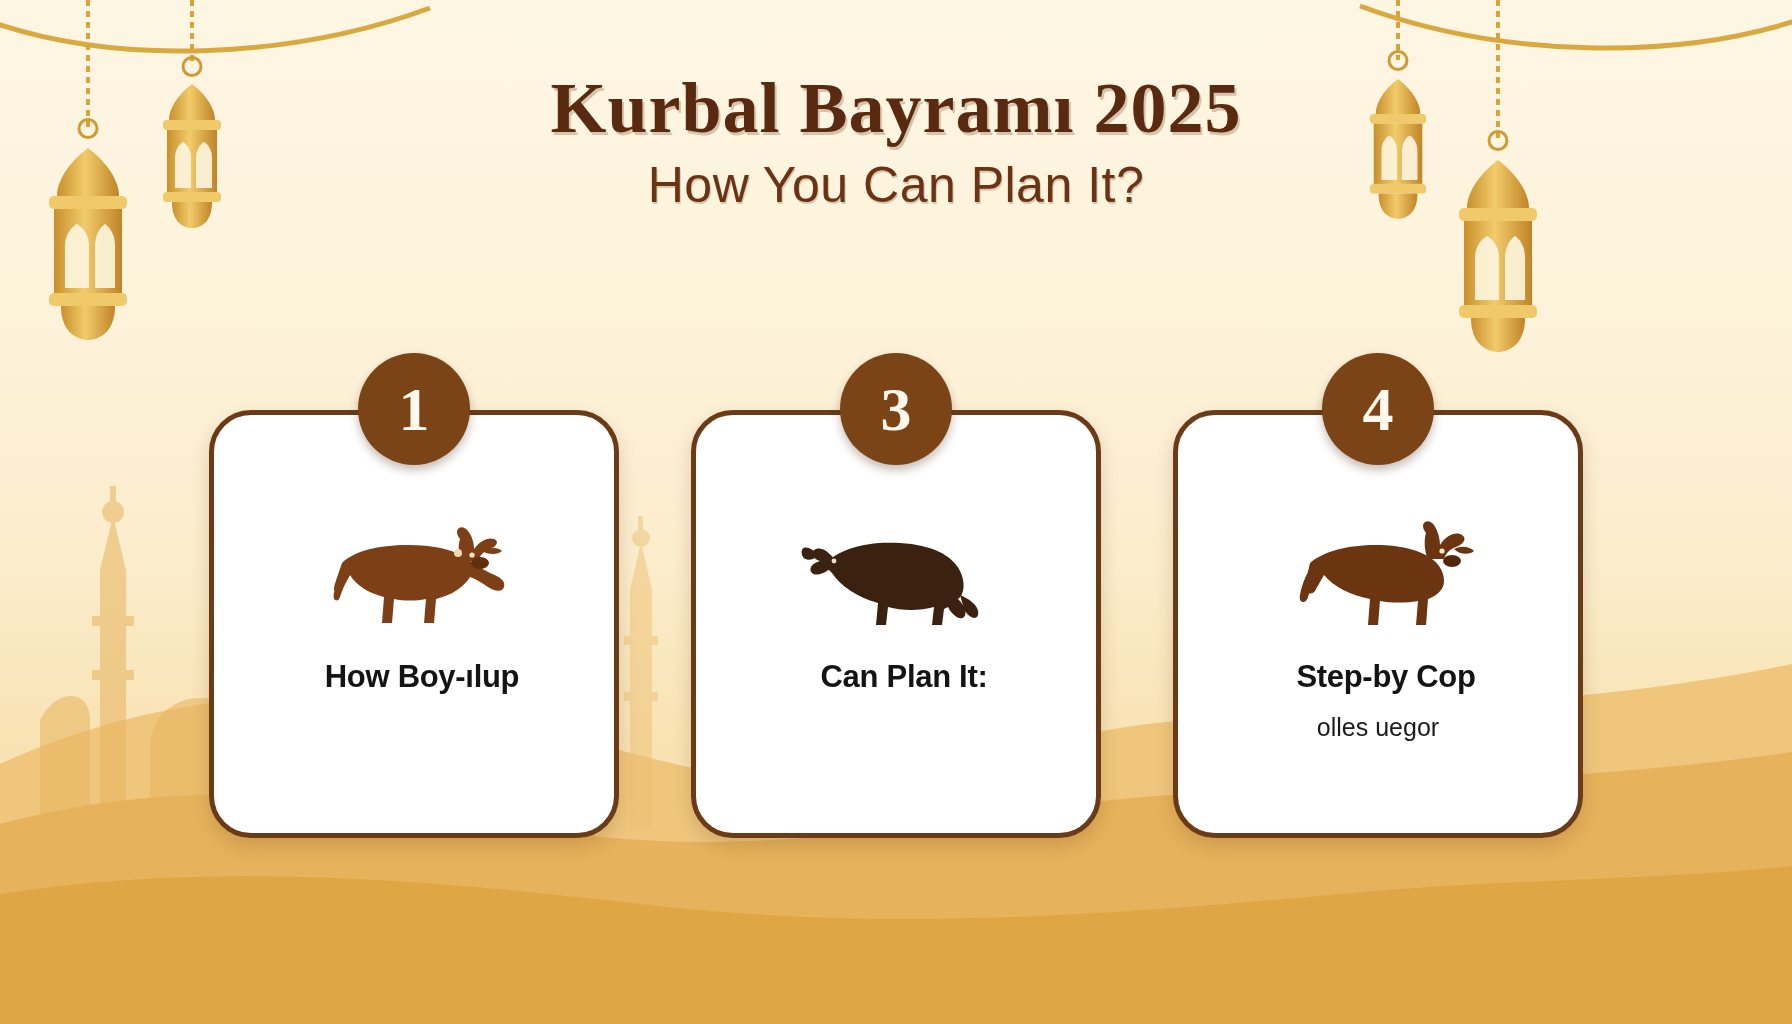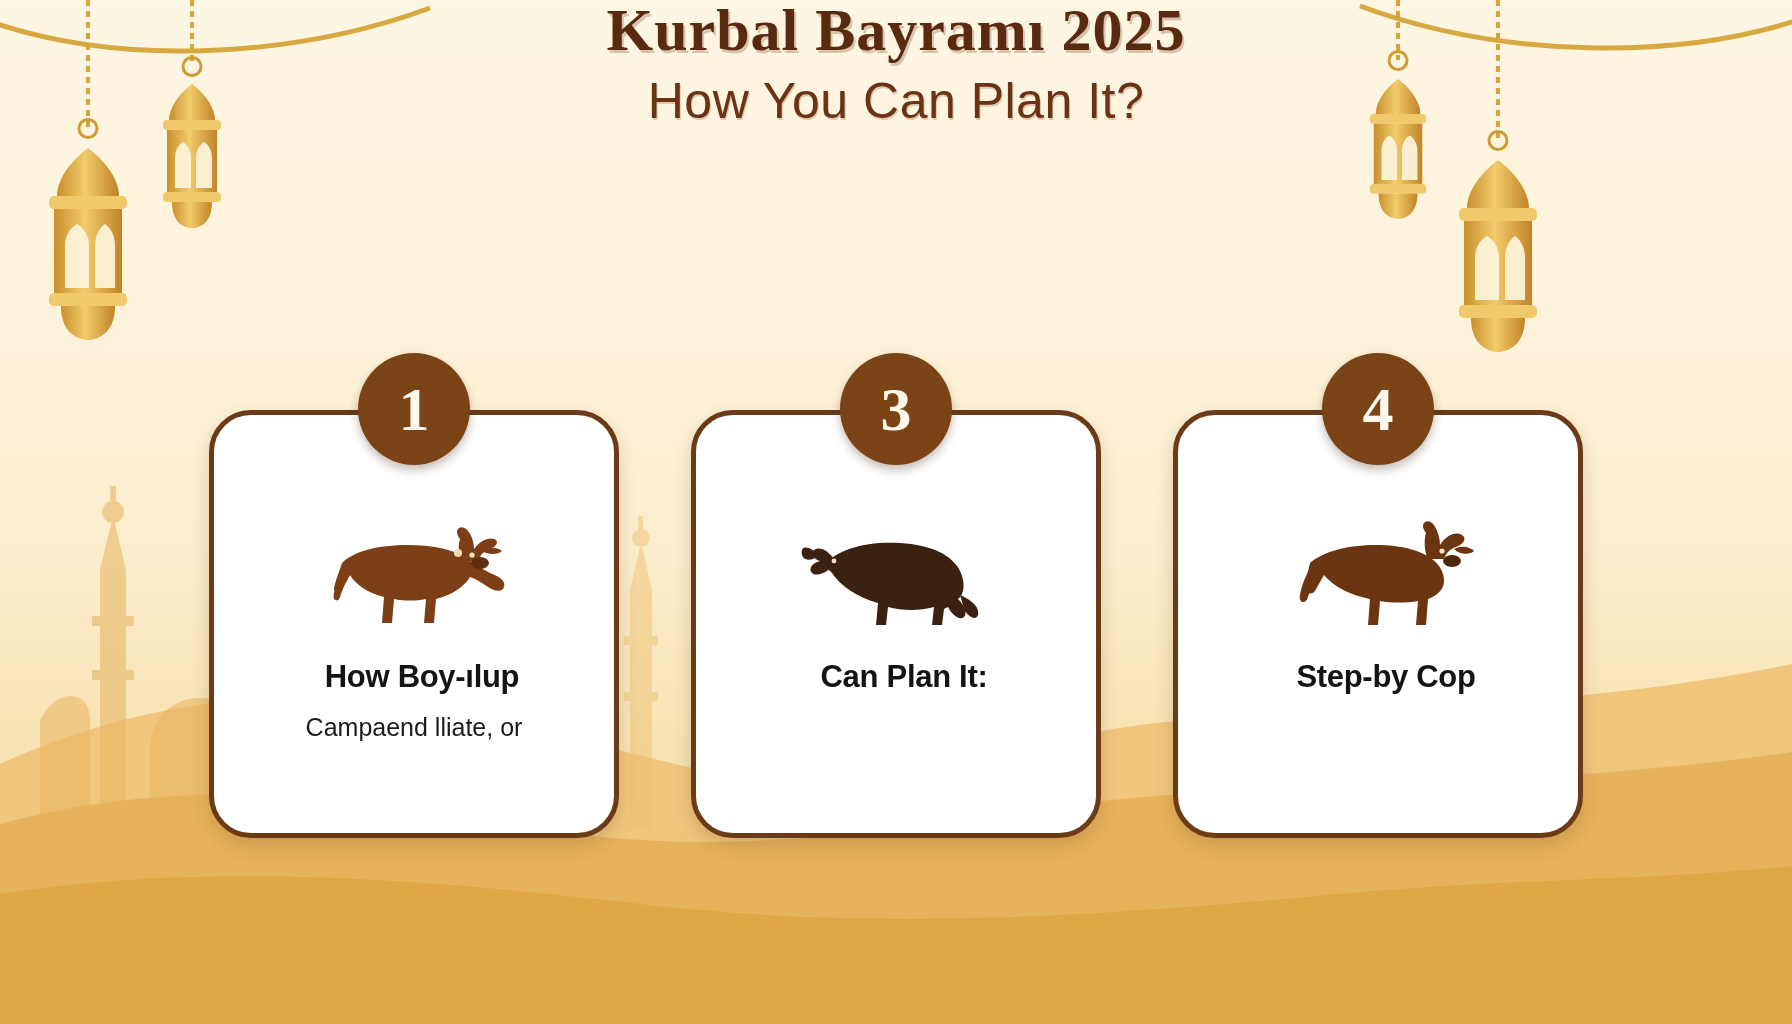--- a/index.html
+++ b/index.html
@@ -29,23 +29,23 @@
   .chain:after{content:"";position:absolute;left:50%;bottom:-11px;transform:translateX(-50%);
          width:15px;height:15px;border:3px solid #cf9b33;border-radius:50%;}
   .lantern{position:absolute;left:50%;transform:translateX(-50%);}
 
   
   .swag{position:absolute;top:0;left:0;width:100%;height:120px;}
 
   
   .header{position:absolute;top:0;left:0;width:100%;text-align:center;z-index:6;}
   .title{
-    margin:0;
+    margin:0;padding-top:72px;
     font-family:"Liberation Serif", serif;
-    font-size:60px;line-height:1;font-weight:700;
+    font-size:72px;line-height:1;font-weight:700;
     color:#5a2a10;letter-spacing:1px;
     text-shadow:2px 3px 0 rgba(120,70,30,.28);
   }
   .subtitle{
     margin:16px 0 0 0;
     font-family:"Liberation Sans", sans-serif;
     font-size:50px;font-weight:400;line-height:1;
     color:#6b3314;letter-spacing:.5px;
     text-shadow:1px 2px 0 rgba(120,70,30,.25);
   }
@@ -260,21 +260,20 @@
                      C32,82 38,70 44,64 Z"></path>
           </g>
           <ellipse cx="168" cy="60" rx="9" ry="6" fill="#5f2f10"></ellipse>
           <circle cx="160" cy="52" r="2.6" fill="#f5e6c4"></circle>
           <circle cx="146" cy="50" r="4" fill="#f0dcb0"></circle>
           <path d="M170,48 C178,44 186,44 190,48 C186,52 176,52 170,48 Z" fill="#7d3f16"></path>
         </svg>
       </div>
       <p class="card-title">How Boy-ılup</p>
       <p class="card-body">
-        <span>Campaend lliate, or</span>
       </p>
     </div>
 
     <div class="card">
       <div class="badge">3</div>
       <div class="card-art">
         <svg width="205" height="140" viewBox="0 0 205 140" aria-hidden="true">
           <g fill="#3a2110">
             <path d="M42,58 C34,48 28,44 22,46 C16,48 18,56 26,58
                      C18,60 14,66 18,70 C22,74 32,70 38,64 Z"></path>
@@ -310,17 +309,18 @@
             <path d="M38,58 C32,68 26,80 24,92 C22,100 30,102 32,94
                      C36,82 42,70 48,64 Z"></path>
           </g>
           <ellipse cx="176" cy="58" rx="9" ry="6" fill="#512609"></ellipse>
           <circle cx="166" cy="48" r="2.6" fill="#f5e6c4"></circle>
           <path d="M178,46 C186,42 194,44 198,48 C194,52 184,52 178,46 Z" fill="#6b3512"></path>
         </svg>
       </div>
       <p class="card-title">Step-by Cop</p>
       <p class="card-body">
+        <span>olles uegor</span>
       </p>
     </div>
 
   </div>
 </div>
 
 </body></html>

